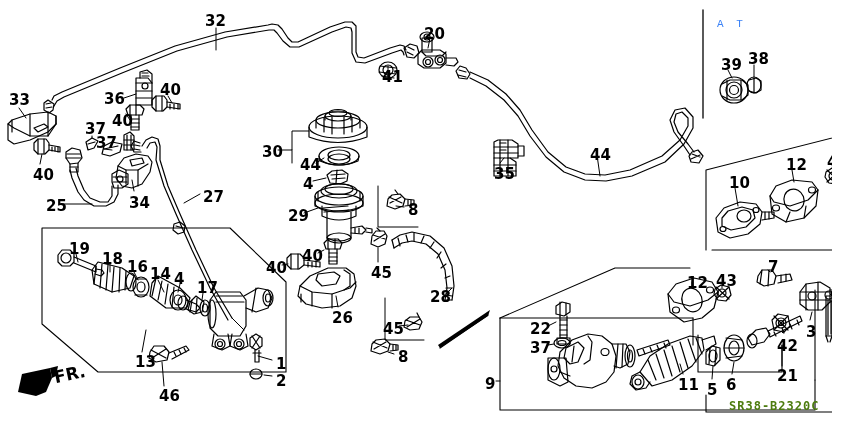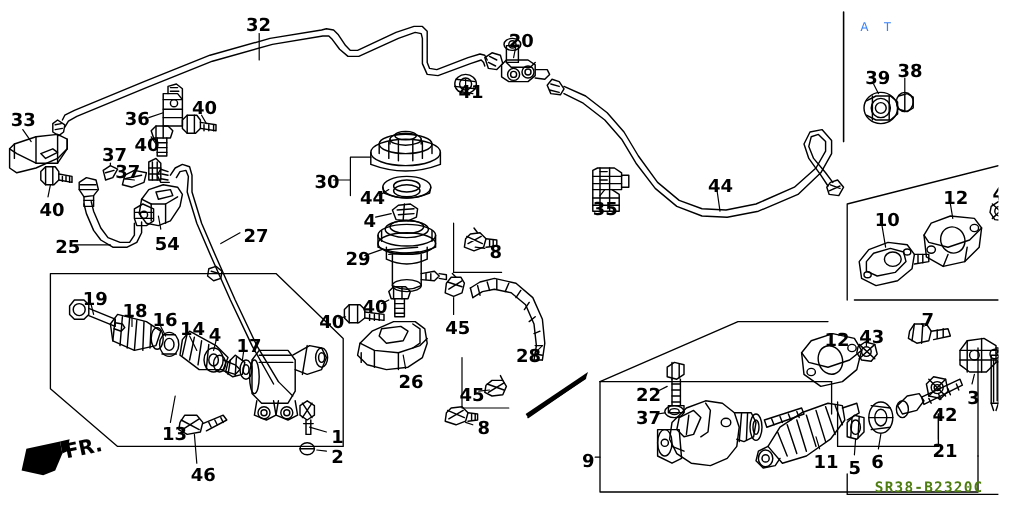--- a/index.html
+++ b/index.html
@@ -695,21 +695,21 @@
       <div class="lbl" style="left: 300px; top: 158px;">44</div>
       <div class="lbl" style="left: 33px; top: 168px;">40</div>
       <div class="lbl" style="left: 786px; top: 158px;">12</div>
       <div class="lbl" style="left: 827px; top: 155px;">43</div>
       <div class="lbl" style="left: 729px; top: 176px;">10</div>
       <div class="lbl" style="left: 494px; top: 167px;">35</div>
       <div class="lbl" style="left: 590px; top: 148px;">44</div>
       <div class="lbl" style="left: 303px; top: 177px;">4</div>
       <div class="lbl" style="left: 203px; top: 190px;">27</div>
       <div class="lbl" style="left: 46px; top: 199px;">25</div>
-      <div class="lbl" style="left: 129px; top: 196px;">54</div>
+      <div class="lbl" style="left: 129px; top: 196px;">34</div>
       <div class="lbl" style="left: 408px; top: 203px;">8</div>
       <div class="lbl" style="left: 288px; top: 209px;">29</div>
       <div class="lbl" style="left: 69px; top: 242px;">19</div>
       <div class="lbl" style="left: 102px; top: 252px;">18</div>
       <div class="lbl" style="left: 127px; top: 260px; text-align: right;">16</div>
       <div class="lbl" style="left: 150px; top: 267px;">14</div>
       <div class="lbl" style="left: 266px; top: 261px;">40</div>
       <div class="lbl" style="left: 302px; top: 249px;">40</div>
       <div class="lbl" style="left: 371px; top: 266px;">45</div>
       <div class="lbl" style="left: 430px; top: 290px;">28</div>

